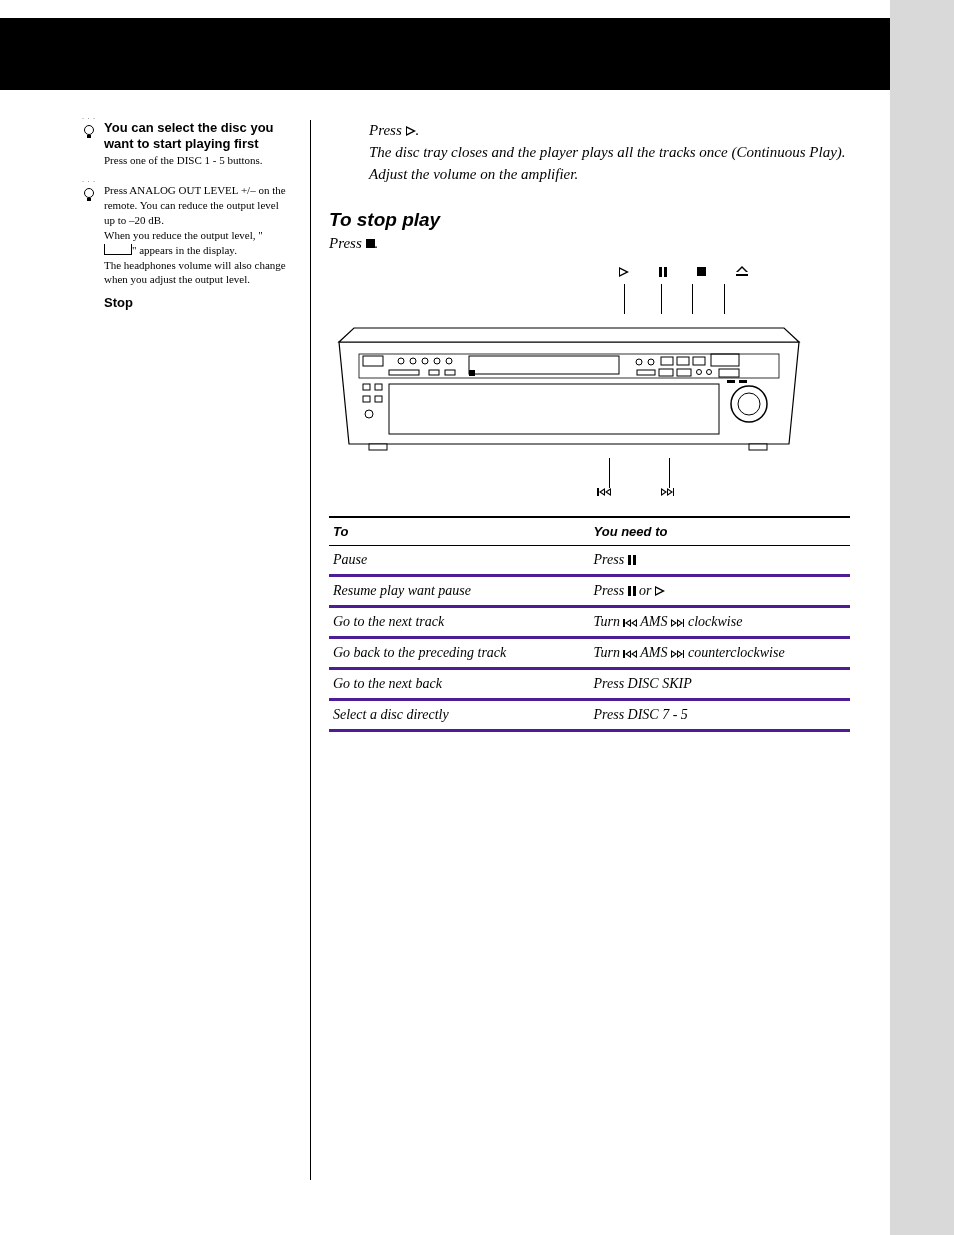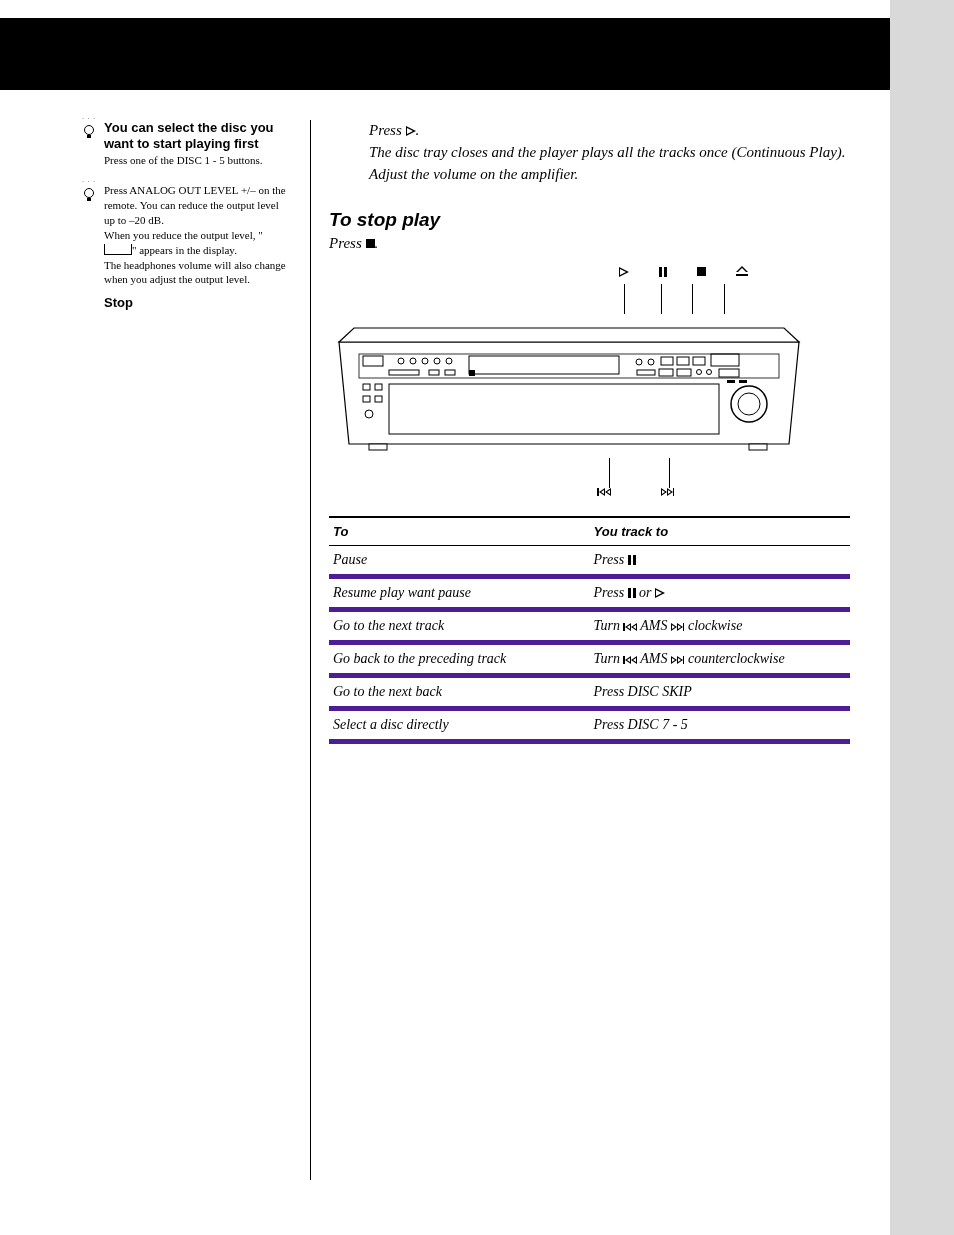--- a/index.html
+++ b/index.html
@@ -156,21 +156,21 @@
   .actions-table thead th {
     border-top: 2px solid #000;
     border-bottom: 1px solid #000;
     text-align: left;
     font-family: Arial, Helvetica, sans-serif;
     font-weight: bold;
     font-size: 13px;
     padding: 6px 4px;
   }
   .actions-table tbody td {
-    border-bottom: 5px solid #4c1d95;
+    border-bottom: 3px solid #4c1d95;
     padding: 6px 4px;
     font-size: 14px;
     vertical-align: middle;
   }
   .actions-table td:first-child { width: 50%; }
 
   
   .icon-play {
     display: inline-block;
     width: 0; height: 0;
@@ -455,21 +455,21 @@
                 <span class="tri-r-o"></span>
                 <span class="bar"></span>
               </span>
           </div>
         </div>
 
         <table class="actions-table">
           <thead>
             <tr>
               <th>To</th>
-              <th>You track to</th>
+              <th>You need to</th>
             </tr>
           </thead>
           <tbody id="actions-body">
           <tr>
                 <td>Pause</td>
                 <td><span>Press </span><span class="icon-pause">
                     <span></span>
                     <span></span>
                   </span><span></span></td>
               </tr>

